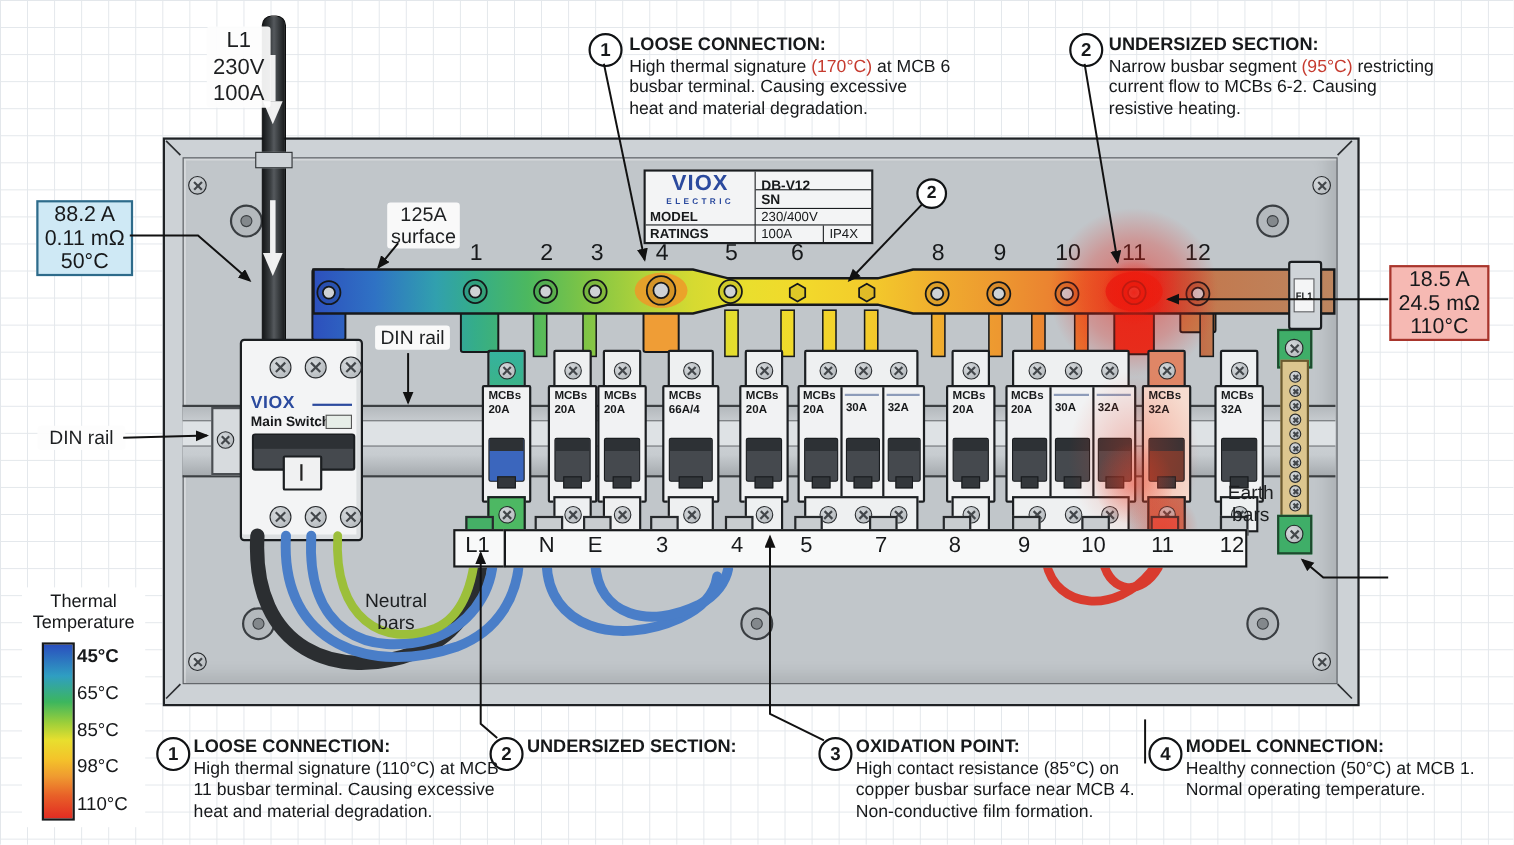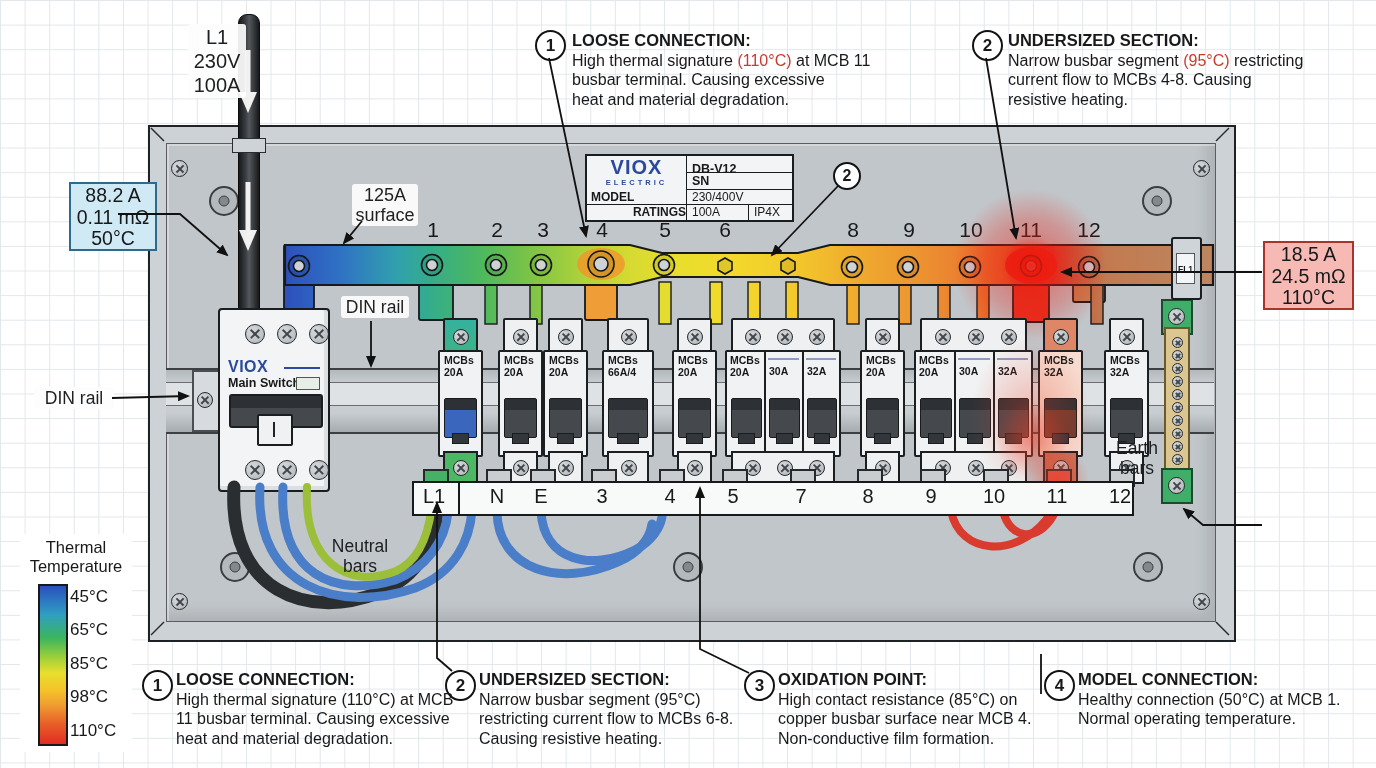--- a/index.html
+++ b/index.html
@@ -101,21 +101,21 @@
 
   <div class="abs nameplate">
     <div class="np-cell" style="left:0;top:0;width:100px;height:34px;border-right:1.5px solid #1a1d20;text-align:center;">
       <div style="font-weight:bold;font-size:20px;letter-spacing:1px;color:#2b4a9e;line-height:22px;">VIOX</div>
       <div style="font-size:7.5px;letter-spacing:3px;color:#2b4a9e;font-weight:bold;">ELECTRIC</div>
     </div>
     <div class="np-cell" style="left:100px;top:0;width:105px;height:17px;border-bottom:1.5px solid #1a1d20;font-weight:bold;font-size:12.5px;padding:6px 0 0 5px;">DB-V12</div>
     <div class="np-cell" style="left:100px;top:17px;width:105px;height:17px;border-bottom:1.5px solid #1a1d20;font-weight:bold;font-size:12.5px;padding:1px 0 0 5px;">SN</div>
     <div class="np-cell" style="left:0;top:34px;width:100px;height:15px;border-right:1.5px solid #1a1d20;border-bottom:1.5px solid #1a1d20;font-weight:bold;font-size:12px;padding:0 0 0 4px;">MODEL</div>
     <div class="np-cell" style="left:100px;top:34px;width:105px;height:15px;border-bottom:1.5px solid #1a1d20;font-size:12px;padding:0 0 0 5px;">230/400V</div>
-    <div class="np-cell" style="left:0;top:49px;width:100px;height:15px;border-right:1.5px solid #1a1d20;font-weight:bold;font-size:12px;padding:0 0 0 4px;text-align:right;">RATINGS</div>
+    <div class="np-cell" style="left:0;top:49px;width:100px;height:15px;border-right:1.5px solid #1a1d20;font-weight:bold;font-size:12px;padding:0 0 0 4px;">RATINGS</div>
     <div class="np-cell" style="left:100px;top:49px;width:62px;height:15px;border-right:1.5px solid #1a1d20;font-size:12px;padding:0 0 0 5px;">100A</div>
     <div class="np-cell" style="left:162px;top:49px;width:43px;height:15px;font-size:12px;padding:0 0 0 5px;">IP4X</div>
   </div>
 
   <div class="busnum" style="left:417px;">1</div>
   <div class="busnum" style="left:481px;">2</div>
   <div class="busnum" style="left:527px;">3</div>
   <div class="busnum" style="left:586px;">4</div>
   <div class="busnum" style="left:649px;">5</div>
   <div class="busnum" style="left:709px;">6</div>
@@ -460,70 +460,67 @@
 100A</div>
   <div class="plabel pre wbg" style="left:352px;top:184px;width:60px;font-size:18px;">125A
 surface</div>
   <div class="plabel wbg" style="left:34px;top:387px;width:74px;">DIN rail</div>
   <div class="plabel wbg" style="left:341px;top:296px;width:62px;">DIN rail</div>
   <div class="plabel pre" style="left:326px;top:536px;width:68px;">Neutral
 bars</div>
   <div class="plabel pre" style="left:1112px;top:438px;width:50px;">Earth
 bars</div>
 
-  <div class="mbox" style="left:33px;top:182px;width:84px;height:64px;background:#cfe9f5;border-color:#2e6b8a;margin-left:36px;">88.2 A
+  <div class="mbox" style="left:33px;top:182px;width:84px;height:64px;background:#cfe9f5;border-color:#2e6b8a;">88.2 A
 0.11 mΩ
 50°C</div>
   <div class="mbox" style="left:1263px;top:241px;width:87px;height:64px;background:#f6b9b3;border-color:#a8352c;">18.5 A
 24.5 mΩ
 110°C</div>
 
   <div class="legend">
     <div class="pre" style="position:absolute;left:0;top:4px;width:112px;text-align:center;font-size:16.5px;line-height:19px;">Thermal
 Temperature</div>
     <div class="lbar"></div>
-    <div class="lstop" style="top:53px;">45°C</div>
+    <div class="lstop" style="top:53px;font-weight:bold;">45°C</div>
     <div class="lstop" style="top:86px;">65°C</div>
     <div class="lstop" style="top:120px;">85°C</div>
     <div class="lstop" style="top:153px;">98°C</div>
     <div class="lstop" style="top:187px;">110°C</div>
   </div>
 
   <div class="marker mk27" style="left:535px;top:30px;">1</div>
   <div class="marker mk27" style="left:972px;top:30px;">2</div>
   <div class="marker mk24" style="left:833px;top:162px;">2</div>
   <div class="marker mk27" style="left:142px;top:670px;">1</div>
   <div class="marker mk27" style="left:445px;top:670px;">2</div>
   <div class="marker mk27" style="left:744px;top:670px;">3</div>
   <div class="marker mk27" style="left:1044px;top:670px;">4</div>
 
   <div class="anno" style="left:572px;top:31px;width:358px;">
     <div class="t">LOOSE CONNECTION:</div>
-    <div class="b"><span>High thermal signature </span><span class="temp-red">(110°C)</span><span class="pre"> at MCB 11
+    <div class="b"><span>High thermal signature </span><span class="temp-red">(170°C)</span><span class="pre"> at MCB 6
 busbar terminal. Causing excessive
 heat and material degradation.</span></div>
   </div>
   <div class="anno" style="left:1008px;top:31px;width:356px;">
     <div class="t">UNDERSIZED SECTION:</div>
     <div class="b"><span>Narrow busbar segment </span><span class="temp-red">(95°C)</span><span class="pre"> restricting
-current flow to MCBs 4-8. Causing
+current flow to MCBs 6-2. Causing
 resistive heating.</span></div>
   </div>
 
   <div class="anno" style="left:176px;top:670px;width:292px;">
     <div class="t">LOOSE CONNECTION:</div>
     <div class="b">High thermal signature (110°C) at MCB
 11 busbar terminal. Causing excessive
 heat and material degradation.</div>
   </div>
   <div class="anno" style="left:479px;top:670px;width:282px;">
     <div class="t">UNDERSIZED SECTION:</div>
-    <div class="b">Narrow busbar segment (95°C)
-restricting current flow to MCBs 6-8.
-Causing resistive heating.</div>
   </div>
   <div class="anno" style="left:778px;top:670px;width:282px;">
     <div class="t">OXIDATION POINT:</div>
     <div class="b">High contact resistance (85°C) on
 copper busbar surface near MCB 4.
 Non-conductive film formation.</div>
   </div>
   <div class="anno" style="left:1078px;top:670px;width:292px;">
     <div class="t">MODEL CONNECTION:</div>
     <div class="b">Healthy connection (50°C) at MCB 1.

